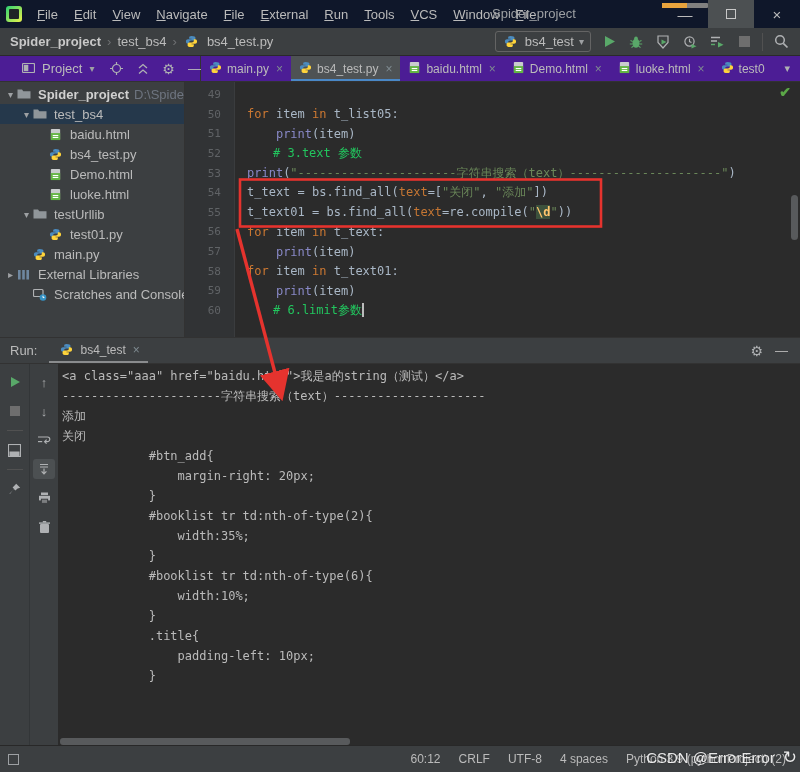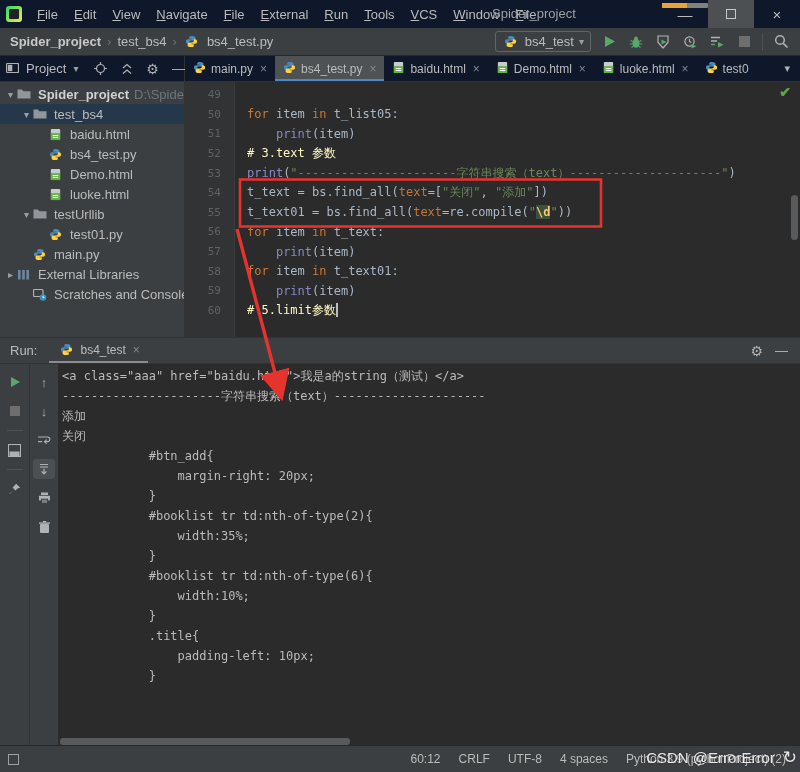--- a/index.html
+++ b/index.html
@@ -31,22 +31,22 @@
   .crumbs { display:flex; align-items:center; gap:6px; padding-left:10px; }
   .crumb-root { font-weight:bold; color:#C8C8C8; }
   .crumb-sep { color:#6E7072; }
   .navbar-right { margin-left:auto; display:flex; align-items:center; gap:9px; padding-right:10px; }
   .run-cfg { display:flex; align-items:center; gap:5px; border:1px solid #646464; border-radius:3px;
              height:21px; padding:0 6px; }
   .tool-ic { display:flex; align-items:center; justify-content:center; width:18px; height:20px; }
   .vsep { width:1px; height:18px; background:#515151; }
 
   
-  .tabrow { position:absolute; top:56px; left:0; width:800px; height:26px; background:#0f172a;
-            border-bottom:1px solid #323232; display:flex; }
+  .tabrow { position:absolute; top:56px; left:0; width:800px; height:26px; background:#4c1d95;
+            border-bottom:1px solid #323232; display:flex;padding-left:16px; }
   .proj-header { width:185px; display:flex; align-items:center; gap:7px; padding-left:6px;
                  border-right:1px solid #323232; }
   .proj-title { color:#BBBBBB; font-size:13px; }
   .dd-arrow { color:#9DA0A3; font-size:10px; }
   .proj-icons { display:flex; align-items:center; gap:8px; margin-left:6px; }
   .tab-strip { flex:1; display:flex; align-items:stretch; overflow:hidden; }
   .ed-tab { display:flex; align-items:center; gap:5px; padding:0 8px; font-size:12px; color:#BBBBBB;
             position:relative; }
   .ed-tab.active { background:#4E5254; }
   .ed-tab.active::after { content:""; position:absolute; left:0; right:0; bottom:-1px; height:3px; background:#4A88C7; }
@@ -66,21 +66,21 @@
   .tree-extra { color:#6E7580; margin-left:5px; }
 
   .editor { flex:1; position:relative; background:#2B2B2B; overflow:hidden; padding-top:3px; }
   .gutter-bg { position:absolute; left:0; top:0; bottom:0; width:50px; background:#313335;
                border-right:1px solid #3A3C3E; }
   .ed-line { position:relative; display:flex; height:19.6px; align-items:center;
              font-family:"DejaVu Sans Mono", monospace; font-size:12px; white-space:pre; }
   .ed-num { width:50px; flex:none; text-align:right; padding-right:14px; color:#606366; font-size:11px; }
   .ed-code { padding-left:12px; }
   .tk-def { color:#A9B7C6; } .tk-kw { color:#CC7832; } .tk-str { color:#6A8759; }
-  .tk-bi  { color:#8888C6; } .tk-com { color:#fef9c3; } .tk-arg { color:#C57633; }
+  .tk-bi  { color:#8888C6; } .tk-com { color:#22c55e;margin-left:26px; } .tk-arg { color:#C57633; }
   .tk-esc { color:#FFC66D; background:#3C513C; font-weight:bold; }
   .caret { display:inline-block; width:1.5px; height:14px; background:#BBBBBB; vertical-align:middle; }
   .ed-check { position:absolute; top:2px; right:9px; color:#5BA747; font-size:14px; font-weight:bold; }
   .ed-scroll { position:absolute; right:2px; top:113px; width:7px; height:45px; background:#585A5C; border-radius:4px; }
 
   
   .runpanel { position:absolute; top:337px; left:0; width:800px; height:408px; background:#2B2B2B;
               border-top:1px solid #323232; }
   .run-header { height:26px; background:#3C3F41; border-bottom:1px solid #323232;
                 display:flex; align-items:center; }
@@ -430,21 +430,21 @@
           <div class="ed-line"><span class="ed-num">50</span><span class="ed-code"><span class="tk-kw">for</span><span class="tk-def"> item </span><span class="tk-kw">in</span><span class="tk-def"> t_list05:</span></span></div>
           <div class="ed-line"><span class="ed-num">51</span><span class="ed-code"><span class="tk-def">    </span><span class="tk-bi">print</span><span class="tk-def">(item)</span></span></div>
           <div class="ed-line"><span class="ed-num">52</span><span class="ed-code"><span class="tk-com"># 3.text 参数</span></span></div>
           <div class="ed-line"><span class="ed-num">53</span><span class="ed-code"><span class="tk-bi">print</span><span class="tk-def">(</span><span class="tk-str">"----------------------字符串搜索（text）---------------------"</span><span class="tk-def">)</span></span></div>
           <div class="ed-line"><span class="ed-num">54</span><span class="ed-code"><span class="tk-def">t_text = bs.find_all(</span><span class="tk-arg">text</span><span class="tk-def">=[</span><span class="tk-str">"关闭"</span><span class="tk-def">, </span><span class="tk-str">"添加"</span><span class="tk-def">])</span></span></div>
           <div class="ed-line"><span class="ed-num">55</span><span class="ed-code"><span class="tk-def">t_text01 = bs.find_all(</span><span class="tk-arg">text</span><span class="tk-def">=re.compile(</span><span class="tk-str">"</span><span class="tk-esc">\d</span><span class="tk-str">"</span><span class="tk-def">))</span></span></div>
           <div class="ed-line"><span class="ed-num">56</span><span class="ed-code"><span class="tk-kw">for</span><span class="tk-def"> item </span><span class="tk-kw">in</span><span class="tk-def"> t_text:</span></span></div>
           <div class="ed-line"><span class="ed-num">57</span><span class="ed-code"><span class="tk-def">    </span><span class="tk-bi">print</span><span class="tk-def">(item)</span></span></div>
           <div class="ed-line"><span class="ed-num">58</span><span class="ed-code"><span class="tk-kw">for</span><span class="tk-def"> item </span><span class="tk-kw">in</span><span class="tk-def"> t_text01:</span></span></div>
           <div class="ed-line"><span class="ed-num">59</span><span class="ed-code"><span class="tk-def">    </span><span class="tk-bi">print</span><span class="tk-def">(item)</span></span></div>
-          <div class="ed-line"><span class="ed-num">60</span><span class="ed-code"><span class="tk-com"># 5.limit参数</span><span class="caret"></span></span></div>
+          <div class="ed-line"><span class="ed-num">60</span><span class="ed-code"><span class="tk-com"># 6.limit参数</span><span class="caret"></span></span></div>
         </div>
       <div class="ed-check">✔</div>
       <div class="ed-scroll"></div>
     </div>
   </div>
 
   <div class="runpanel">
     <div class="run-header">
       <span class="run-label">Run:</span>
       <span class="run-tab">

